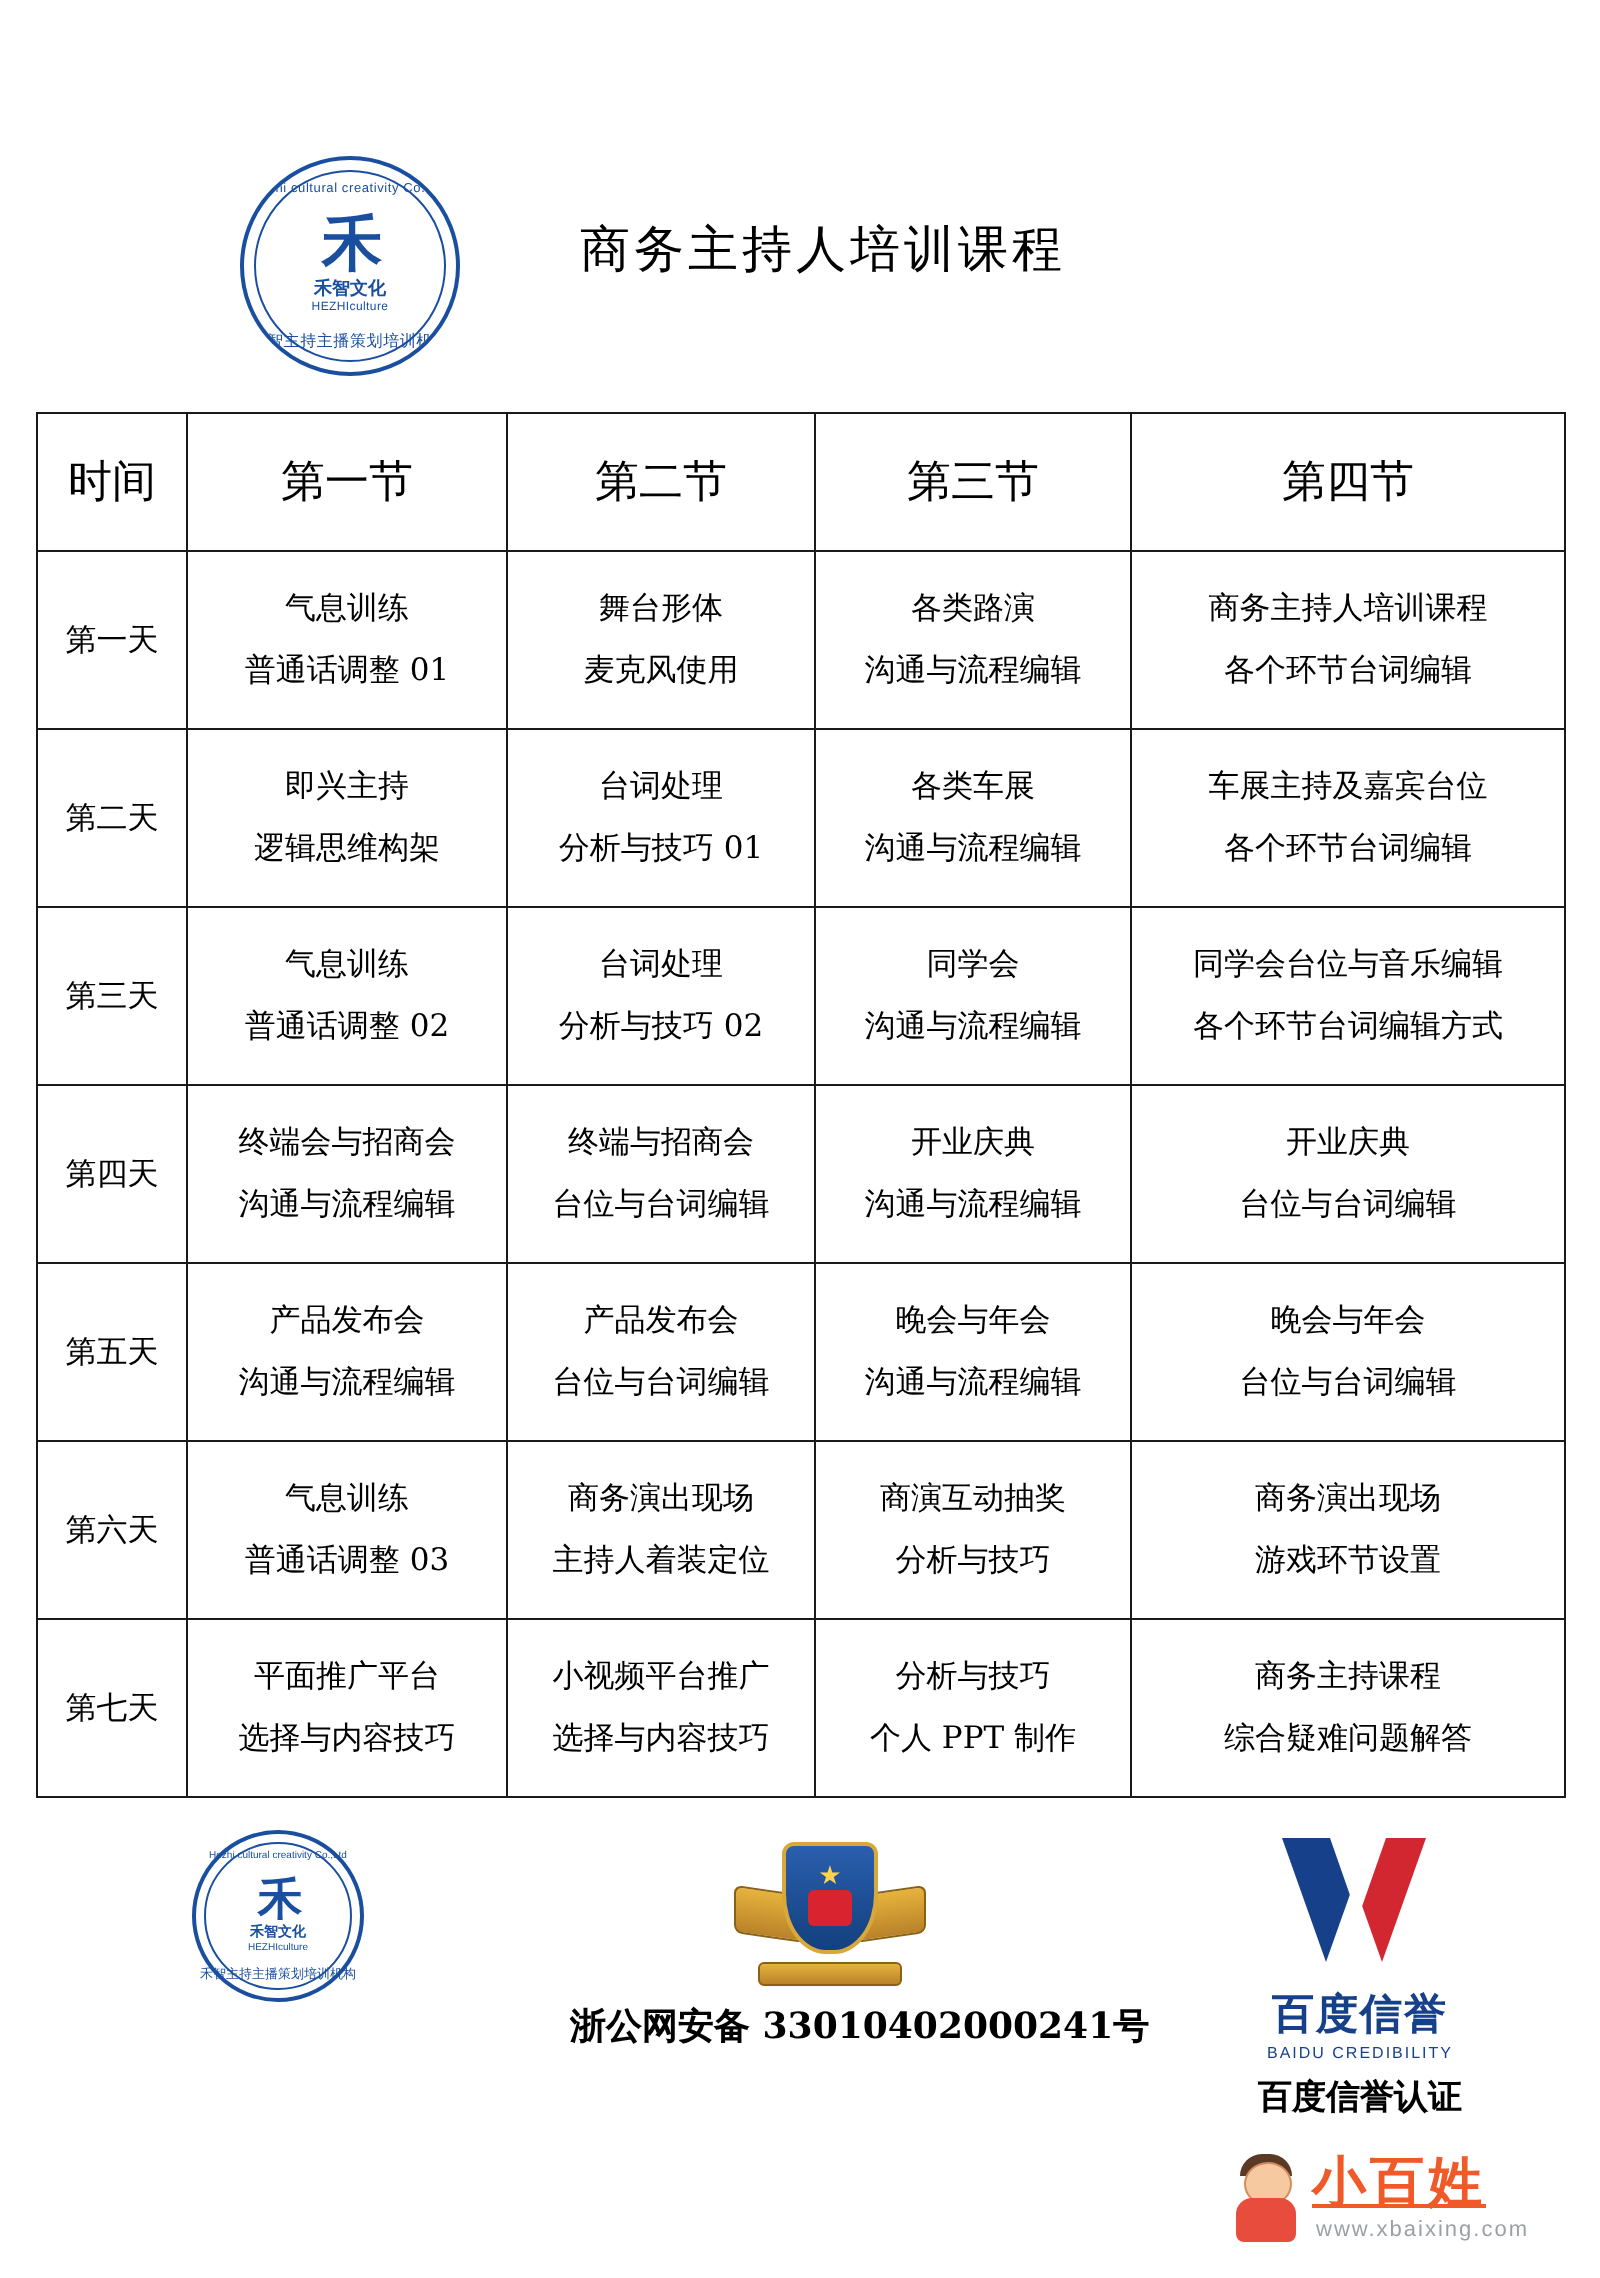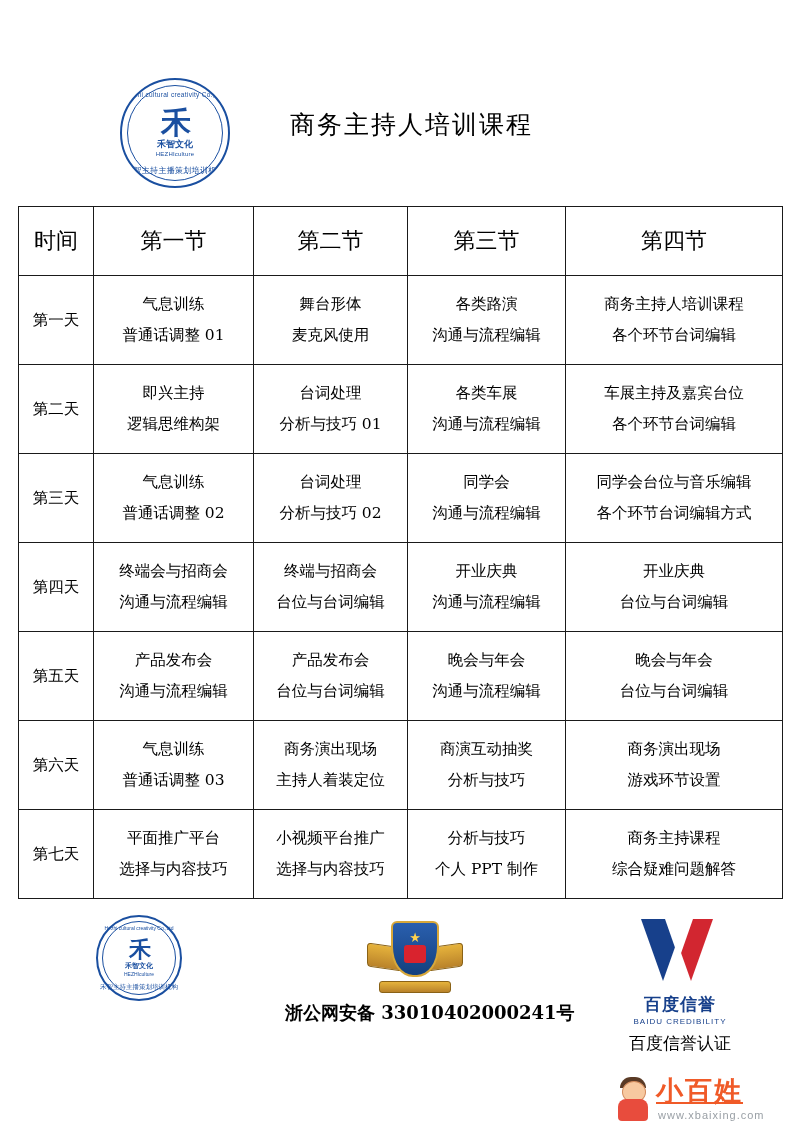--- a/index.html
+++ b/index.html
@@ -318,36 +318,36 @@
   }
   .v-cut {
     position: absolute;
     left: 40px;
     top: 4px;
     border-left: 14px solid transparent;
     border-right: 14px solid transparent;
     border-top: 40px solid #ffffff;
   }
   .v-title {
-    font-size: 17px;
+    font-size: 21px;
     font-weight: bold;
     color: #17408b;
     font-family: Liberation Sans, sans-serif;
     letter-spacing: 1px;
   }
   .v-sub {
     font-size: 8px;
     color: #17408b;
     letter-spacing: 1px;
     margin-top: 1px;
     margin-bottom: 6px;
   }
   .v-cert {
     font-size: 17px;
-    font-weight: normal;
+    font-weight: bold;
     color: #000;
     font-family: "DejaVu Serif", "Liberation Serif", serif;
   }
 
   
   .watermark {
     position: absolute;
     right: 14px;
     bottom: 8px;
     width: 170px;

